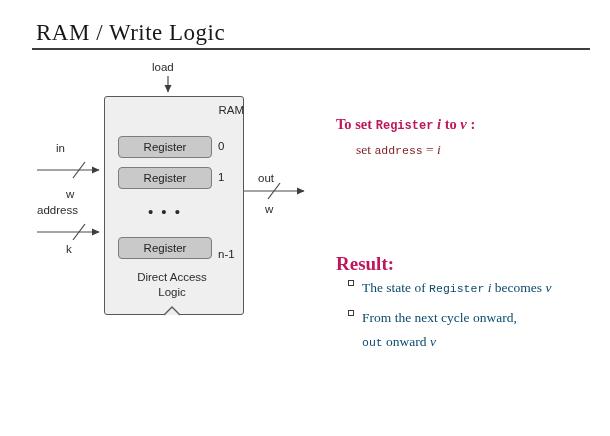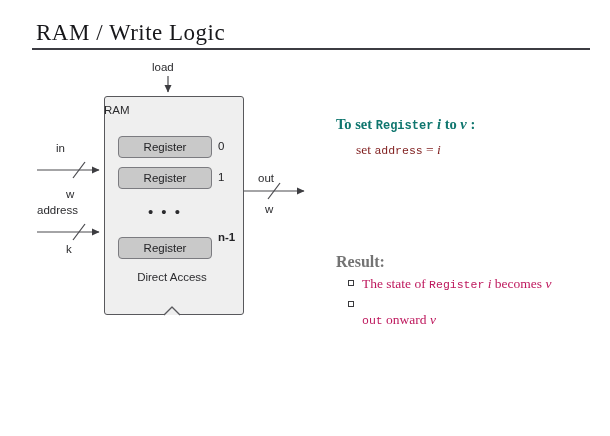--- a/index.html
+++ b/index.html
@@ -57,22 +57,22 @@
     height: 219px;
     background: #efefef;
     border: 1.5px solid #58585c;
     border-radius: 3px;
     box-sizing: border-box;
   }
   .ram-label {
     position: absolute;
     left: 104px;
     top: 104px;
-    width: 158px;
-    text-align: left;
+    width: 140px;
+    text-align: right;
     font-size: 11.5px;
     color: #2b2b2e;
   }
   .reg {
     position: absolute;
     left: 118px;
     width: 94px;
     height: 22px;
     background: #c9c9c9;
     border: 1.5px solid #7b7b80;
@@ -90,21 +90,21 @@
   .reg-idx {
     position: absolute;
     left: 218px;
     width: 26px;
     font-size: 11.5px;
     color: #232326;
     text-align: left;
   }
   .idx-0 { top: 140px; }
   .idx-1 { top: 171px; }
-  .idx-n { top: 231px; font-weight: bold; }
+  .idx-n { top: 248px; }
   .ellipsis {
     position: absolute;
     left: 118px;
     top: 203px;
     width: 94px;
     text-align: center;
     font-size: 15px;
     letter-spacing: 2px;
     color: #2b2b2e;
   }
@@ -159,21 +159,21 @@
   }
   .mono  { font-family: "Liberation Mono", monospace; font-size: 11.5px; }
   .ital  { font-style: italic; }
 
   .panel-heading {
     position: absolute;
     left: 0px;
     top: 6px;
     font-size: 14.5px;
     font-weight: bold;
-    color: #0f766e;
+    color: #be185d;
     white-space: nowrap;
   }
   .panel-heading .mono { font-size: 12px; font-weight: bold; }
 
   .steps {
     position: absolute;
     left: 20px;
     top: 32px;
   }
   .step {
@@ -182,36 +182,36 @@
     margin-bottom: 9px;
     white-space: nowrap;
   }
   .step .mono { font-size: 11.5px; }
   .step .big  { font-size: 15px; }
 
   .result-heading {
     position: absolute;
     left: 0px;
     top: 143px;
-    font-size: 16px;
+    font-size: 19px;
     font-weight: bold;
-    color: #737373;
+    color: #be185d;
   }
   .bullets {
     position: absolute;
     left: 12px;
     top: 166px;
     width: 258px;
   }
   .bullet {
     position: relative;
     padding-left: 14px;
     font-size: 13.5px;
-    line-height: 15px;
-    color: #be185d;
+    line-height: 24px;
+    color: #0c4a6e;
     margin-bottom: 5px;
   }
   .bullet .marker {
     position: absolute;
     left: 0;
     top: 4px;
     width: 6px;
     height: 6px;
     border: 1px solid #3a3a3d;
     box-sizing: border-box;
@@ -264,20 +264,21 @@
     <div class="reg reg-1 sans">Register</div>
     <div class="reg-idx idx-1 sans">1</div>
 
     <div class="ellipsis sans">• • •</div>
 
     <div class="reg reg-n sans">Register</div>
     <div class="reg-idx idx-n sans">n-1</div>
 
     <div class="dal sans">
       <div>Direct Access</div>
+      <div>Logic</div>
     </div>
 
     <svg class="clk-chevron" viewBox="0 0 18 11">
       <path d="M1,10 L9,2 L17,10" fill="#efefef" stroke="#58585c" stroke-width="1.3" stroke-linejoin="round"></path>
     </svg>
 
     <div class="sig sans sig-load">load</div>
     <div class="sig sans sig-in">in</div>
     <div class="sig sans sig-w1">w</div>
     <div class="sig sans sig-address">address</div>
@@ -312,21 +313,21 @@
       <div class="bullet">
         <span class="marker"></span>
         <span>The state of</span>
         <span class="mono">Register</span>
         <span class="ital">i</span>
         <span>becomes</span>
         <span class="ital">v</span>
       </div>
       <div class="bullet">
         <span class="marker"></span>
-        <br>
+        <span>From the next cycle onward,</span><br>
         <span class="mono">out</span>
         <span>onward</span>
         <span class="ital">v</span>
       </div>
     </div>
 
   </div>
 
 </div>
 

